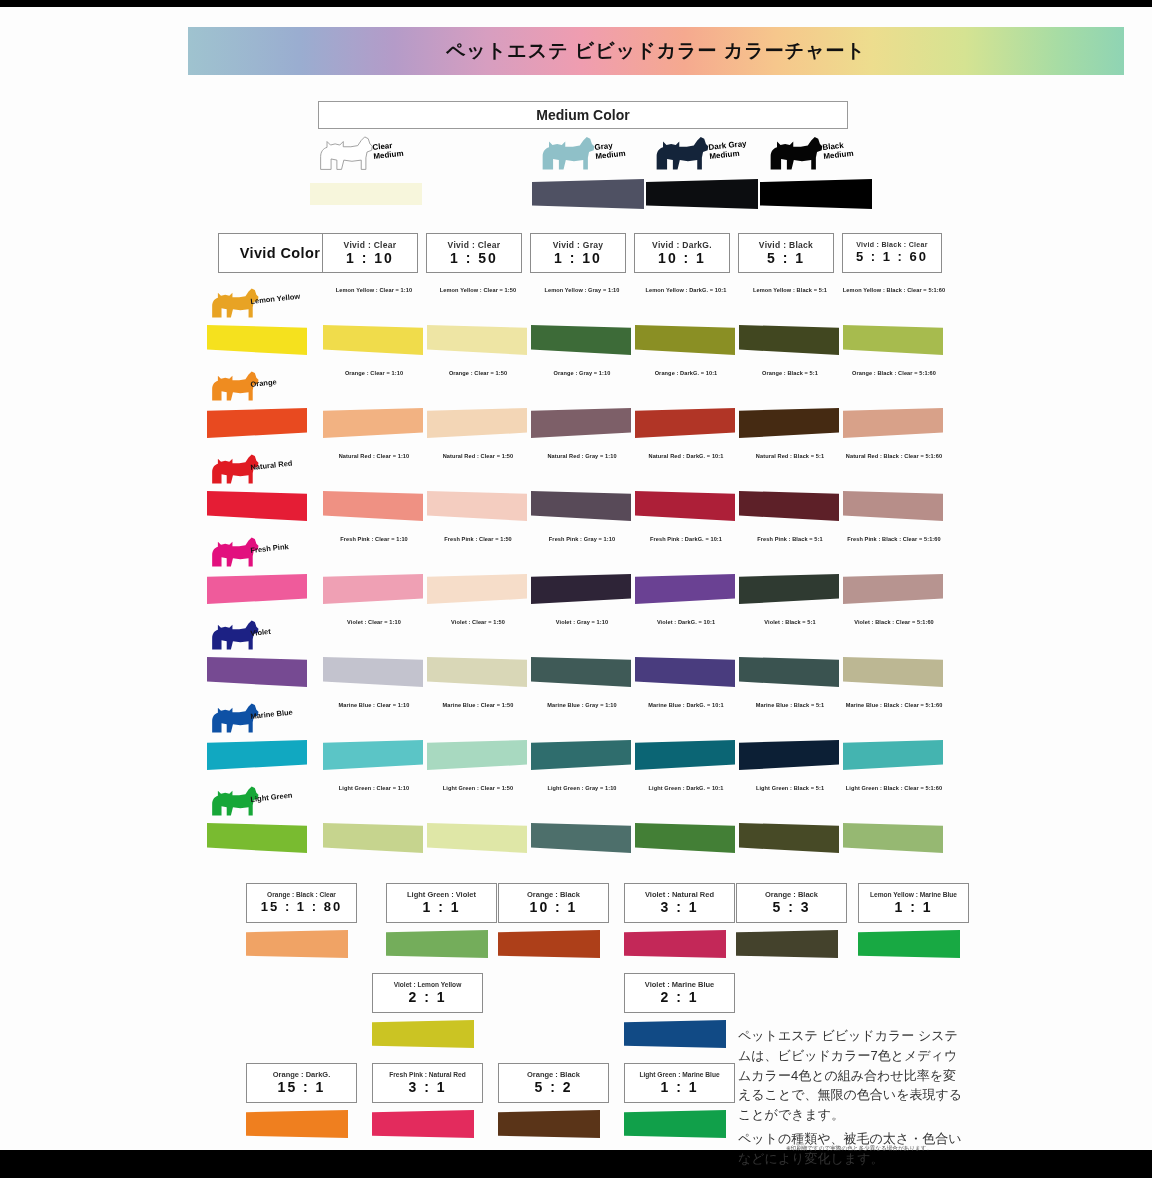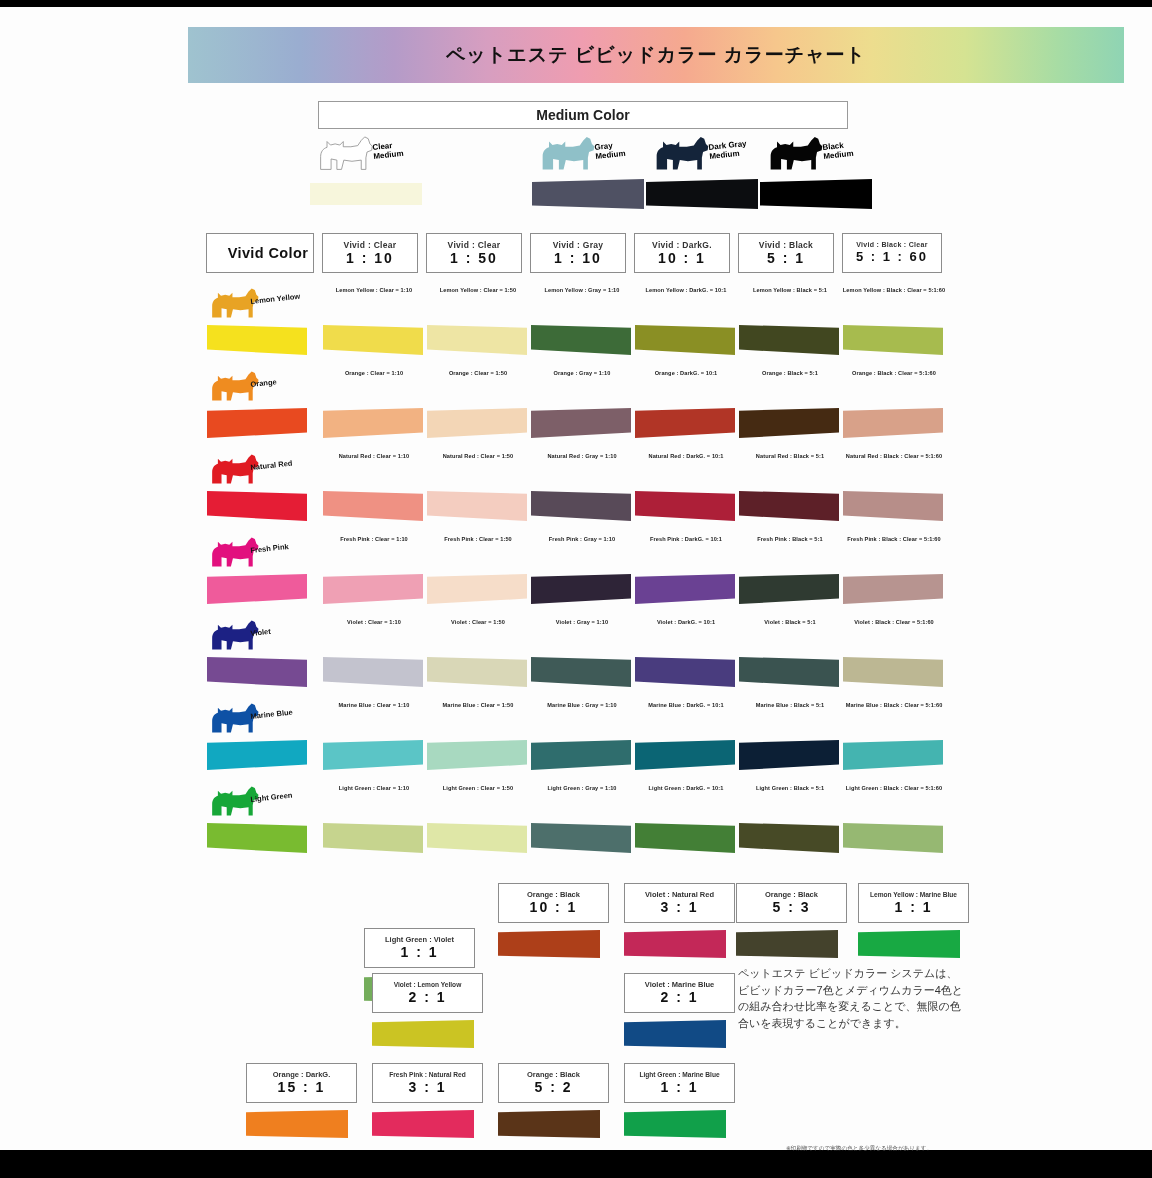--- a/index.html
+++ b/index.html
@@ -14,21 +14,21 @@
   .letterbox.top{top:0;height:7px;}
   .letterbox.bottom{bottom:0;height:28px;}
 
   .page{
     position:absolute;top:7px;left:0;width:1152px;height:1143px;
     background:#fdfdfd;
   }
 
   
   .banner{
-    position:absolute;left:188px;top:20px;width:936px;height:56px;
+    position:absolute;left:188px;top:20px;width:936px;height:48px;
     background:linear-gradient(to right,
       #9fc3cf 0%, #9aadd0 12%, #b49bc8 22%, #d79ec0 32%,
       #ef9db0 42%, #f5a98f 53%, #f6c78c 63%, #eddd8e 73%,
       #d5e392 83%, #a7dca4 93%, #8fd4b4 100%);
     display:flex;align-items:center;justify-content:center;
   }
   .banner-title{
     font-size:19px;font-weight:bold;color:#111;letter-spacing:1px;
     white-space:nowrap;
   }
@@ -102,22 +102,22 @@
   }
   .mbox-sub{font-size:7.5px;font-weight:bold;color:#333;line-height:1.2;white-space:nowrap;}
   .mbox-ratio{font-size:14px;font-weight:bold;color:#111;letter-spacing:2px;line-height:1.2;}
   .mswatch{
     margin-top:7px;width:102px;height:28px;
     clip-path:polygon(0% 8%,100% 0%,100% 100%,0% 92%);
   }
 
   
   .desc{
-    position:absolute;left:738px;top:958px;width:228px;
-    font-size:11px;line-height:1.52;color:#333;
+    position:absolute;left:738px;top:1019px;width:228px;
+    font-size:13px;line-height:1.52;color:#333;
   }
   .desc p{margin:0 0 4px 0;}
   .note{
     position:absolute;left:744px;top:1138px;width:230px;
     font-size:5.6px;color:#555;text-align:center;
   }
 </style>
 </head>
 <body>
 
@@ -166,21 +166,21 @@
           <svg width="58" height="42" viewBox="0 0 100 72">
             <path d="M8 66 L8 44 C8 36 12 30 19 28 L19 18 L25 24 L33 22 L41 24 L47 18 L47 27 L60 27 L72 25 L78 16 L84 10 L90 13 L93 22 L97 26 L96 33 L88 36 L86 46 L86 66 L78 66 L78 50 L62 52 L48 50 L44 66 L36 66 L36 50 L26 48 L26 66 Z" fill="#050505" stroke="#050505" stroke-width="0" stroke-linejoin="round"></path>
           </svg>
           <div class="medium-name"><span>Black</span><br><span>Medium</span></div>
         </div>
         <div class="medium-swatch" style="background: rgb(0, 0, 0);"></div>
       </div>
     </div>
 
   <div class="hdr-row" id="hdr-row">
-      <div class="hdr-cell first" style="left: 0px; width: 108px; padding-left: 16px;">
+      <div class="hdr-cell first" style="left: 12px; width: 108px; padding-left: 16px;">
         <div class="hdr-ratio">Vivid Color</div>
       </div>
       <div class="hdr-cell" style="left: 116px; width: 96px;">
         <div class="hdr-sub">Vivid : Clear</div>
         <div class="hdr-ratio">1 : 10</div>
       </div>
       <div class="hdr-cell" style="left: 220px; width: 96px;">
         <div class="hdr-sub">Vivid : Clear</div>
         <div class="hdr-ratio">1 : 50</div>
       </div>
@@ -431,21 +431,28 @@
         </div>
         <div class="ccell" style="left: 636px;">
           <div class="clabel">Light Green : Black : Clear = 5:1:60</div>
           <div class="cswatch wedge-dn" style="background: rgb(150, 184, 114); top: 42px;"></div>
         </div>
       </div>
     </div>
 
   <div class="mixed" id="mixed">
       <div class="mrow">
-        <div class="mcell" style="left: 118px; margin-top: 45px;">
+        <div class="mcell" style="left: 0px;">
+          <div class="mbox">
+            <div class="mbox-sub" style="font-size: 6.6px;">Orange : Black : Clear</div>
+            <div class="mbox-ratio" style="font-size: 13px;">15 : 1 : 80</div>
+          </div>
+          <div class="mswatch" style="background: rgb(240, 163, 101);"></div>
+        </div>
+        <div class="mcell" style="left: 140px;">
           <div class="mbox">
             <div class="mbox-sub">Light Green : Violet</div>
             <div class="mbox-ratio">1 : 1</div>
           </div>
           <div class="mswatch" style="background: rgb(116, 173, 91);"></div>
         </div>
         <div class="mcell" style="left: 252px;">
           <div class="mbox">
             <div class="mbox-sub">Orange : Black</div>
             <div class="mbox-ratio">10 : 1</div>
@@ -517,16 +524,17 @@
             <div class="mbox-sub" style="font-size: 6.6px;">Light Green : Marine Blue</div>
             <div class="mbox-ratio">1 : 1</div>
           </div>
           <div class="mswatch" style="background: rgb(17, 160, 74);"></div>
         </div>
       </div>
     </div>
 
   <div class="desc" id="desc">
       <p>ペットエステ ビビッドカラー システムは、ビビッドカラー7色とメディウムカラー4色との組み合わせ比率を変えることで、無限の色合いを表現することができます。</p>
+      <p>ペットの種類や、被毛の太さ・色合いなどにより変化します。</p>
     </div>
   <div class="note">※印刷物ですので実際の色と多少異なる場合があります。</div>
 
 </div>
 
 </body></html>

